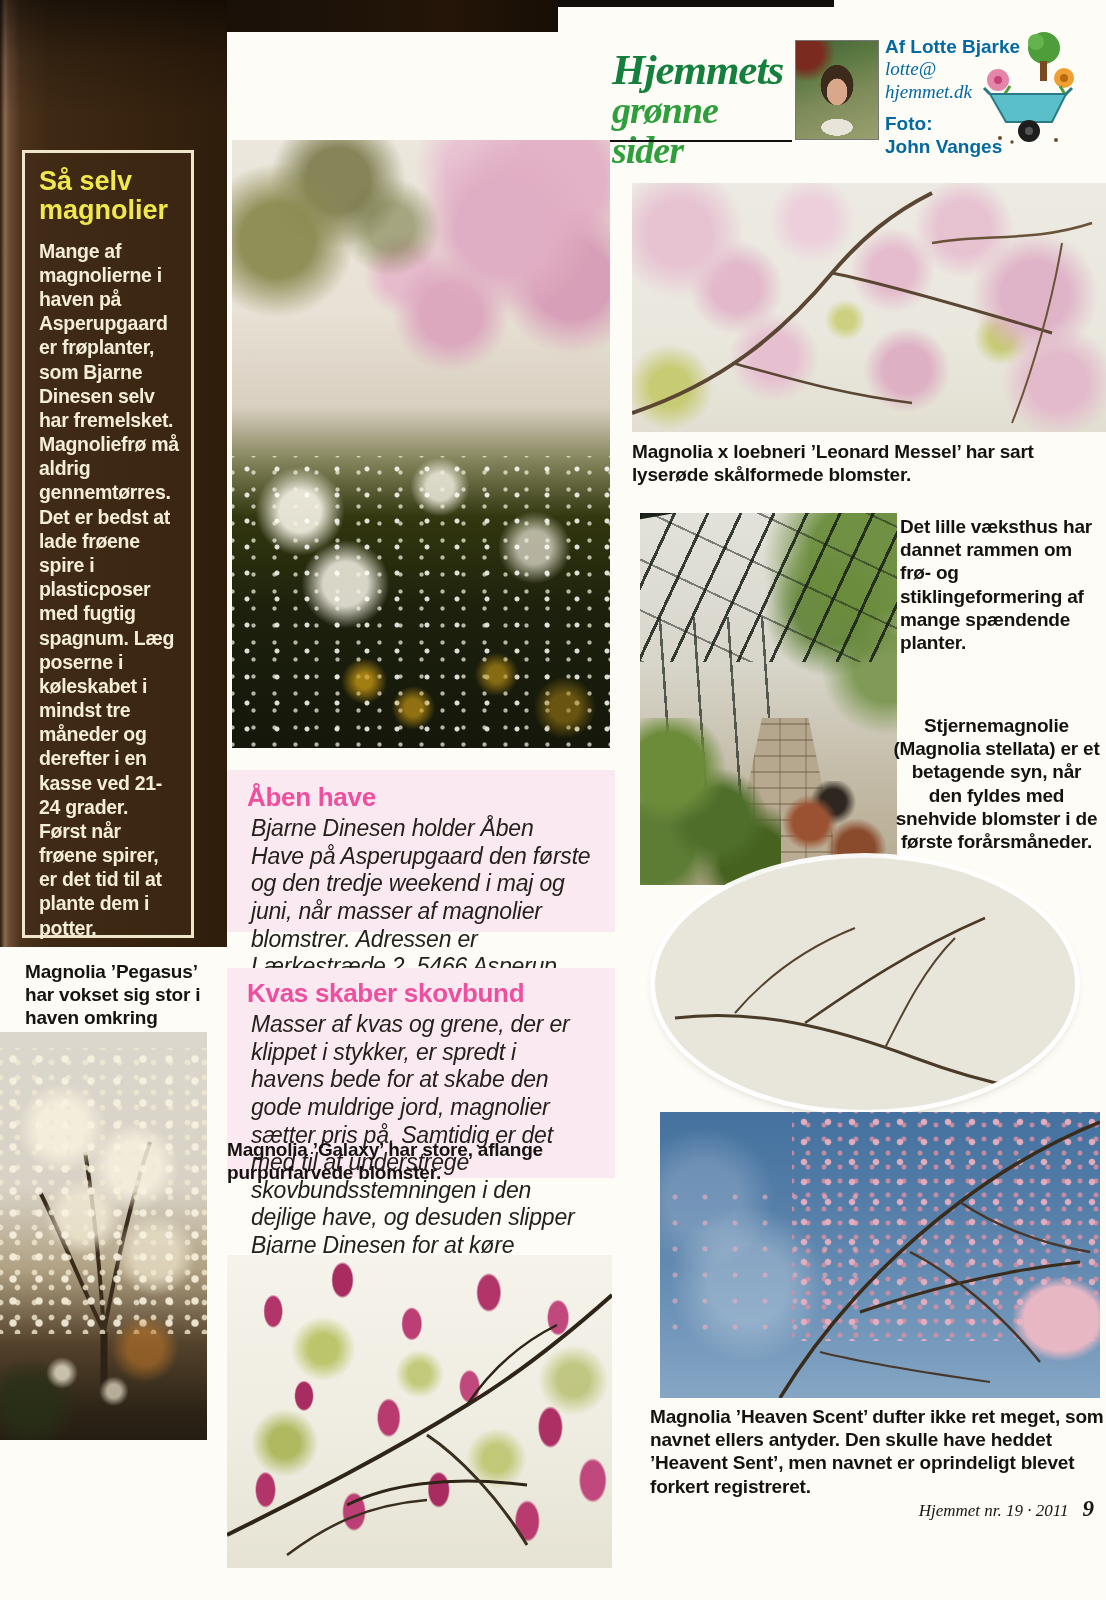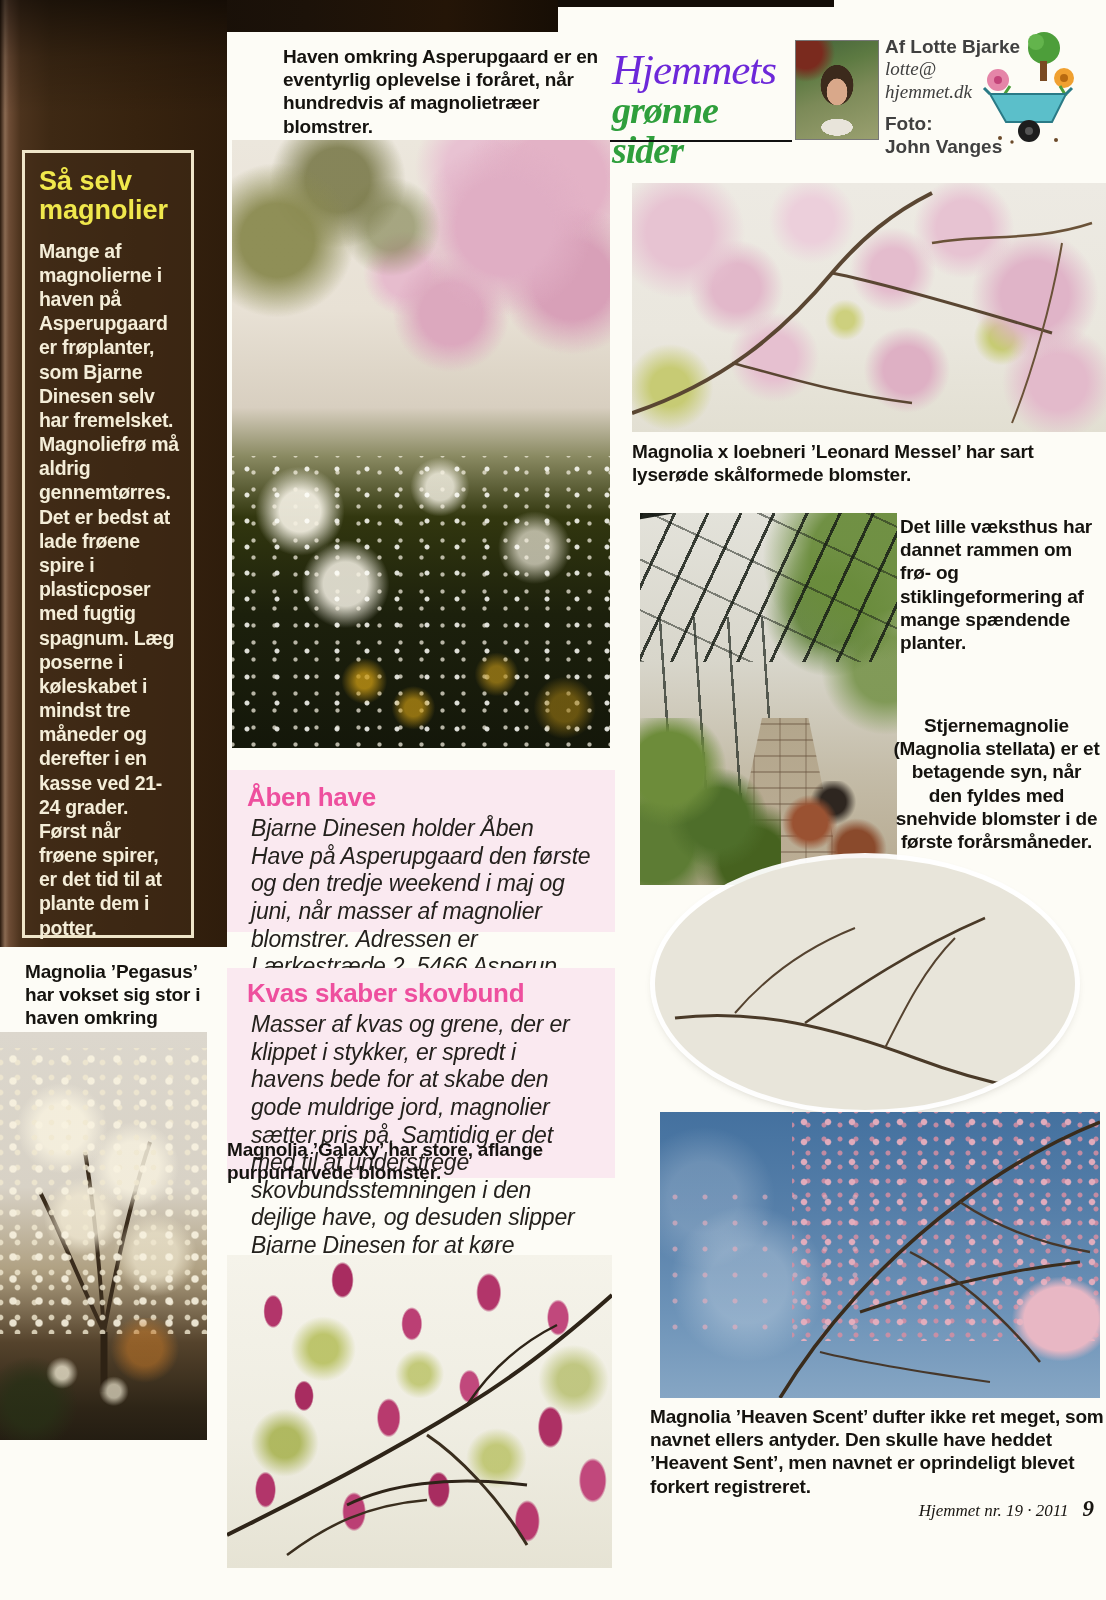--- a/index.html
+++ b/index.html
@@ -20,33 +20,33 @@
       linear-gradient(180deg,rgba(0,0,0,.55) 0%,rgba(0,0,0,.18) 6%,rgba(0,0,0,0) 12%),
       linear-gradient(90deg,#2a1a0e 0%,#8a6a52 2.2%,#6d4c35 4%,#4c331d 9%,#3e2914 22%,#37230f 60%,#2f1d0c 100%);}
   #sidebar-box{left:22px;top:150px;width:172px;height:788px;
     border:3px solid #efe5c9; background:rgba(66,44,24,.55); box-sizing:border-box;
     padding:14px 12px 12px 14px;}
   #sidebar-title{color:#f0e84c;font-size:27px;line-height:1.07;font-weight:bold;margin:0 0 14px 0;}
   .sidebar-p{color:#f4edd8;font-size:19.5px;line-height:1.24;font-weight:bold;margin:0;letter-spacing:-.3px;}
   
   #intro-text{left:283px;top:45px;width:332px;font-size:19px;line-height:1.22;font-weight:bold;color:#15130f;letter-spacing:-.2px;}
   #logo{left:612px;top:48px;width:185px;}
-  #logo-line1{font-family:"Liberation Serif",serif;font-style:italic;font-weight:normal;
-    font-size:43px;line-height:1.0;color:#6d28d9;letter-spacing:-1px;}
+  #logo-line1{font-family:"Liberation Serif",serif;font-style:italic;font-weight:bold;
+    font-size:43px;line-height:1.0;color:#15803d;letter-spacing:-1px;}
   #logo-line2{font-family:"Liberation Serif",serif;font-style:italic;font-weight:bold;
     font-size:38px;line-height:1.05;color:#2f9f3c;letter-spacing:-1px;}
   #logo-underline{left:610px;top:140px;width:182px;height:2px;background:#111;}
   #lotte-photo{left:795px;top:40px;width:82px;height:98px;border:1px solid #777;
     background:
       radial-gradient(ellipse 26px 14px at 50% 88%, #e8e4da 0 60%, rgba(232,228,218,0) 61%),
       radial-gradient(ellipse 17px 22px at 50% 52%, #d9a88a 0 60%, rgba(217,168,138,0) 62%),
       radial-gradient(ellipse 26px 32px at 50% 45%, #3c2a1c 0 62%, rgba(60,42,28,0) 64%),
       radial-gradient(circle at 12% 12%, #7a2a1e 0 14%, rgba(122,42,30,0) 26%),
       linear-gradient(160deg,#44633a 0%,#5d7a42 30%,#7c8a58 55%,#9aa070 100%);}
-  #byline{left:885px;top:36px;width:140px;font-size:19px;line-height:1.18;color:#404040;}
+  #byline{left:885px;top:36px;width:140px;font-size:19px;line-height:1.18;color:#0369a1;}
   .byline-bold{font-weight:bold;}
   .byline-italic{font-family:"Liberation Serif",serif;font-style:italic;font-weight:normal;}
   #byline-foto{margin-top:10px;}
   #wheelbarrow{left:982px;top:28px;width:92px;height:118px;}
   
   .photo{overflow:hidden;}
   #photo-main{left:232px;top:140px;width:378px;height:608px;
     background:linear-gradient(180deg,#ece7dd 0%,#e8e1d5 28%,#d8cfc0 44%,#8a8a62 52%,#32370f 62%,#1c200c 78%,#14170a 100%);}
   .pm-blossoms{left:0;top:0;width:100%;height:55%;
     background:
@@ -219,21 +219,20 @@
   <div class="abs" id="watermark">www.asperupgaard.dk</div>
 
   <div class="abs" id="sidebar-strip">
     <div class="abs" id="sidebar-box">
       <div id="sidebar-title">Så selv magnolier</div>
       <p class="sidebar-p">Mange af magnolierne i haven på Asperupgaard er frøplanter, som Bjarne Dinesen selv har fremelsket.</p>
       <p class="sidebar-p">Magnoliefrø må aldrig gennemtørres. Det er bedst at lade frøene spire i plasticposer med fugtig spagnum. Læg poserne i køleskabet i mindst tre måneder og derefter i en kasse ved 21-24 grader. Først når frøene spirer, er det tid til at plante dem i potter.</p>
     </div>
   </div>
 
-  <div class="abs" id="intro-text">Haven omkring Asperupgaard er en eventyrlig oplevelse i foråret, når hundredvis af magnolietræer blomstrer.</div>
   <div class="abs" id="logo">
     <div id="logo-line1">Hjemmets</div>
     <div id="logo-line2">grønne sider</div>
   </div>
   <div class="abs" id="logo-underline"></div>
   <div class="abs" id="lotte-photo"></div>
   <div class="abs" id="byline">
     <div class="byline-bold">Af Lotte Bjarke</div>
     <div class="byline-italic">lotte@</div>
     <div class="byline-italic">hjemmet.dk</div>

